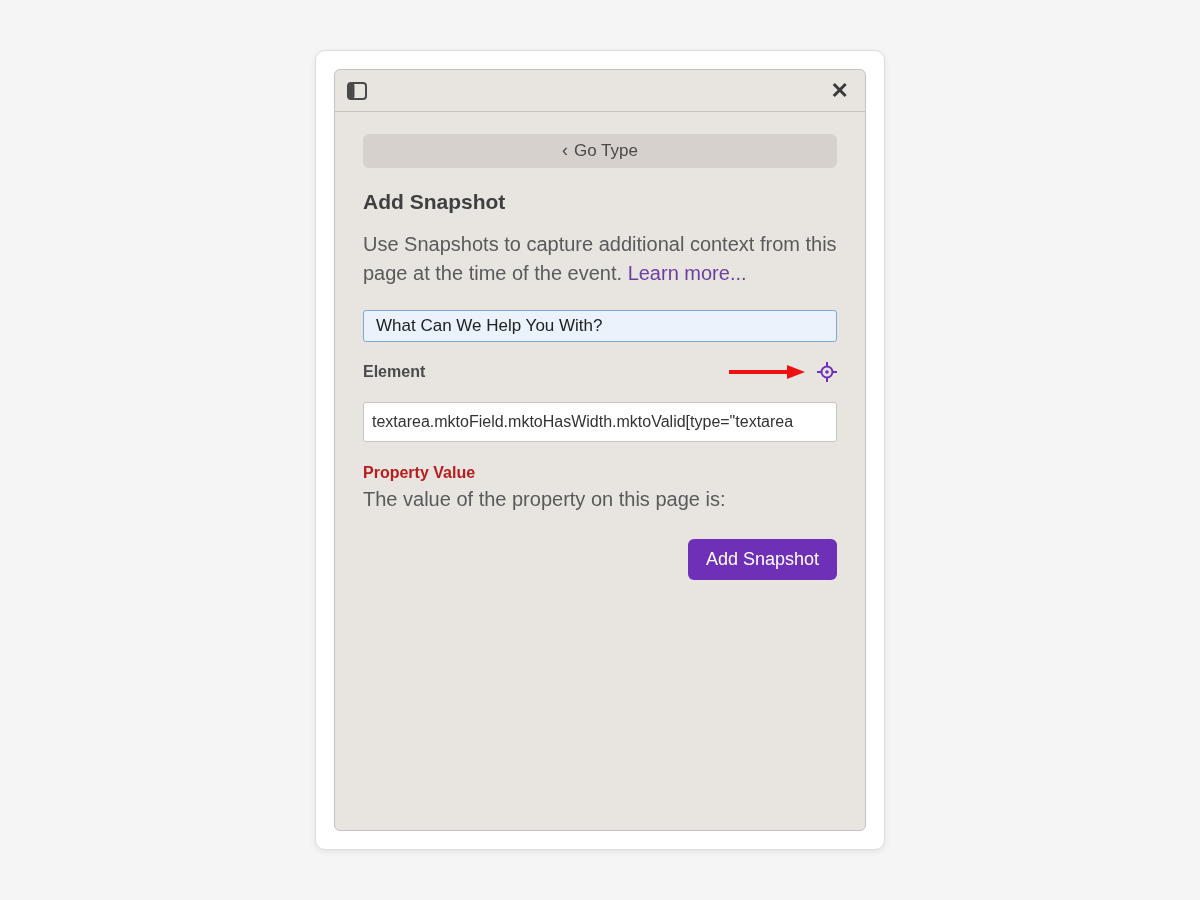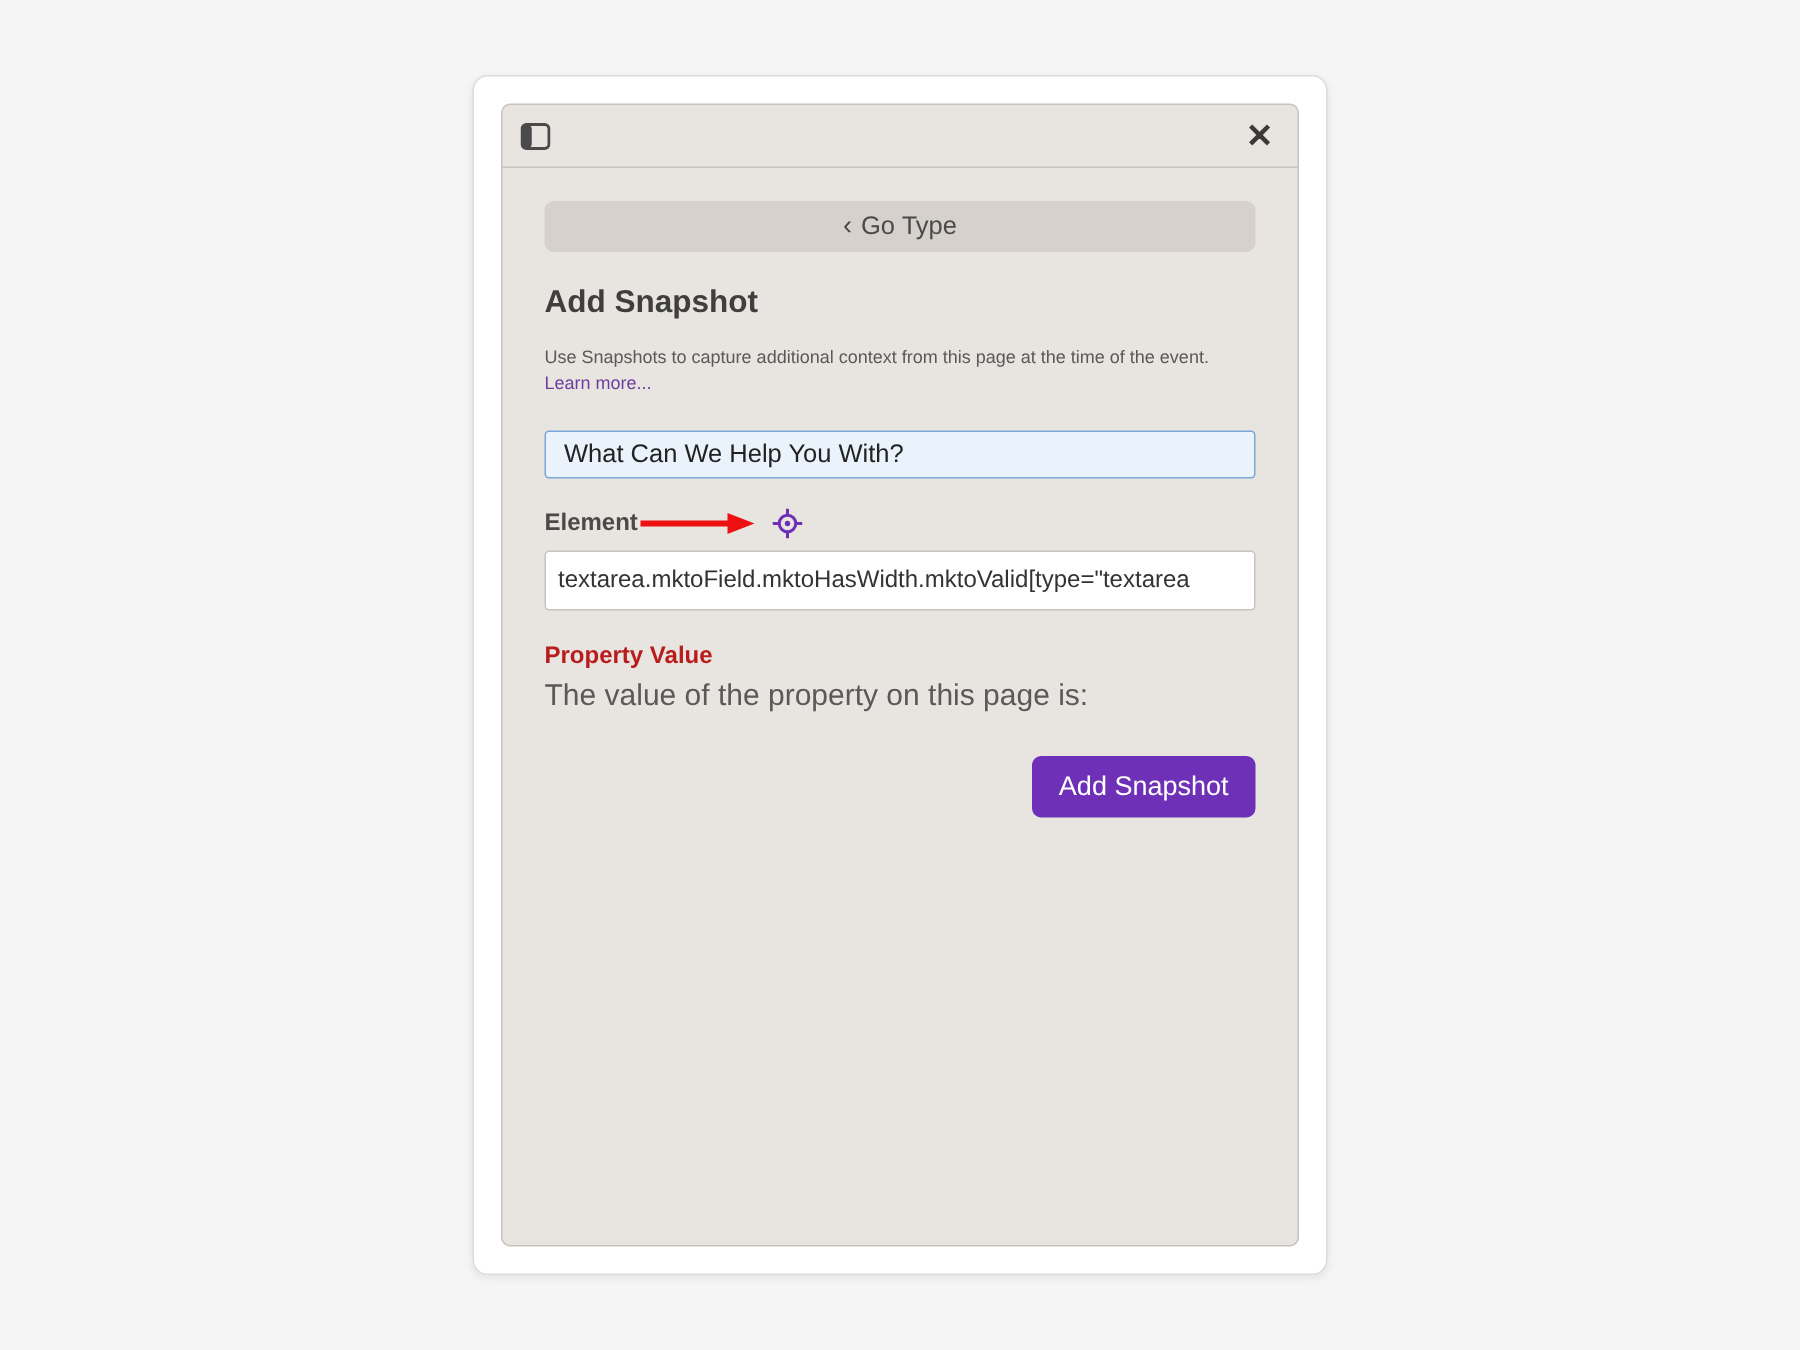--- a/index.html
+++ b/index.html
@@ -72,21 +72,21 @@
     position: relative;
     top: -1px;
   }
   h2.title {
     font-size: 21px;
     font-weight: 700;
     color: #3f3f3f;
     margin-bottom: 16px;
   }
   .desc {
-    font-size: 12px;
+    font-size: 20px;
     color: #5a5a5a;
     line-height: 1.45;
     margin-bottom: 22px;
   }
   .desc a {
     color: #6b3fa0;
     text-decoration: none;
   }
   .field-label {
     font-size: 16px;
@@ -124,21 +124,22 @@
     border-radius: 3px;
     padding: 0 12px;
     font-size: 17px;
     color: #222;
     outline: none;
     margin-bottom: 20px;
   }
   .element-row {
     display: flex;
     align-items: center;
-    margin-bottom: 8px;
+    justify-content: space-between;
+    margin-bottom: 20px;
   }
   .arrow-group {
     display: flex;
     align-items: center;
     gap: 10px;
   }
   .red-arrow svg { display: block; }
   .crosshair {
     cursor: pointer;
     display: flex;

